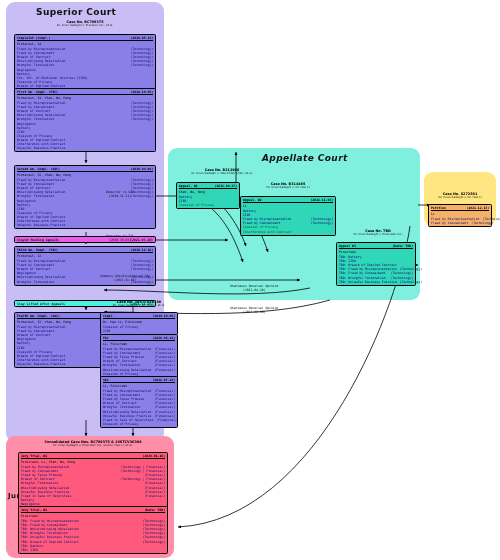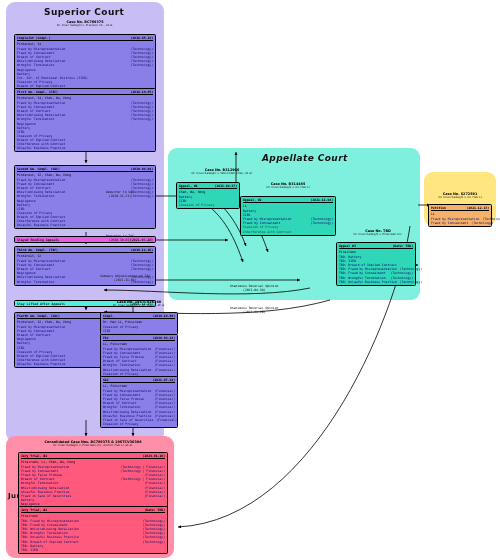--- a/index.html
+++ b/index.html
@@ -43,21 +43,21 @@
 </head>
 <body>
 
 <div id="stage">
 
   <div class="lane sup"></div>
   <div class="lane app"></div>
   <div class="lane scm"></div>
   <div class="lane jur"></div>
 
-  <div class="lane-title" style="left:44px;top:7px;font-size:9px;">Superior Court</div>
+  <div class="lane-title" style="left:36px;top:7px;font-size:9px;">Superior Court</div>
   <div class="lane-title" style="left:262px;top:153px;font-size:9px;font-style:italic;">Appellate Court</div>
   <div class="lane-title" style="left:8px;top:492px;font-size:7px;">Jury Trials</div>
 
   <svg class="wires">
     <defs>
       <marker id="ah" markerWidth="5" markerHeight="5" refX="4" refY="2" orient="auto">
         <path d="M0,0 L4,2 L0,4 z" fill="#000"></path>
       </marker>
     </defs>
     <g stroke="#000" stroke-width="0.8" fill="none" marker-end="url(#ah)">

